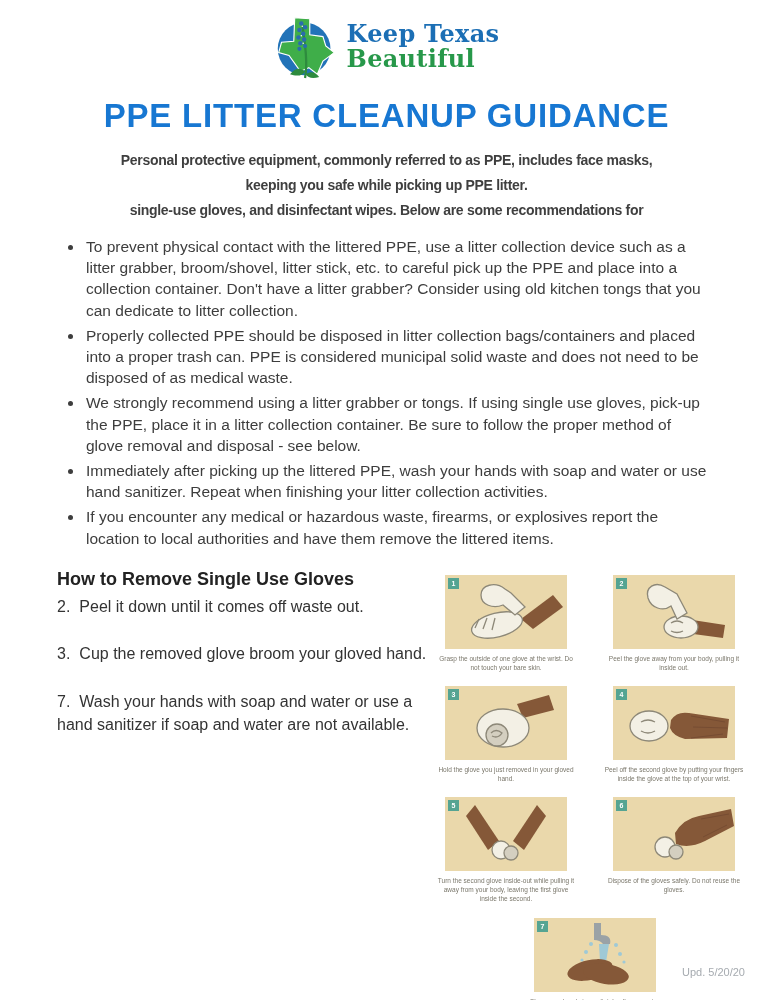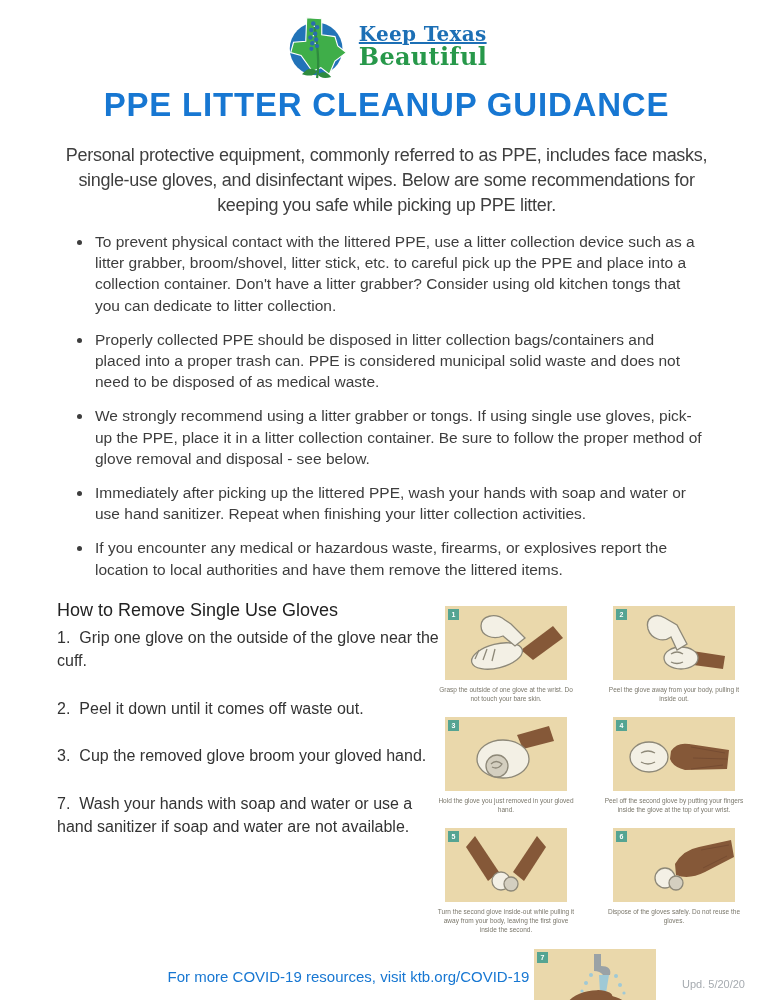--- a/index.html
+++ b/index.html
@@ -10,53 +10,53 @@
     --skin-brown:#855838; --glove-white:#f3f0e5; --water-blue:#9fc9d6;
   }
   *{margin:0;padding:0;box-sizing:border-box;}
   html,body{background:#fff;}
   .page{position:relative;width:773px;height:1000px;margin:0 auto;background:#fff;
         font-family:"Liberation Sans",sans-serif;color:var(--body-text);overflow:hidden;}
   
   .logo{display:flex;justify-content:center;align-items:center;gap:9px;padding-top:12px;}
   .logo-icon{width:64px;height:68px;flex:0 0 auto;}
   .logo-text{font-family:"DejaVu Serif",serif;font-weight:bold;line-height:1;}
-  .logo-line1{font-size:20px;color:var(--logo-text-blue);letter-spacing:.3px;text-decoration:underline;}
+  .logo-line1{font-size:24px;color:var(--logo-text-blue);letter-spacing:.3px;}
   .logo-line2{font-size:24px;color:var(--logo-text-green);margin-top:1px;letter-spacing:.3px;}
   
-  .title{margin-top:6px;text-align:center;font-size:33px;font-weight:900;
+  .title{margin-top:17px;text-align:center;font-size:33px;font-weight:900;
          letter-spacing:.8px;color:var(--title-blue);}
-  .subtitle{margin-top:19px;text-align:center;font-size:18px;line-height:25px;
-            letter-spacing:-.3px;color:#3f3f3f;}
+  .subtitle{margin-top:13px;text-align:center;font-size:14px;line-height:25px;
+            letter-spacing:-.3px;color:#3f3f3f;font-weight:bold;}
   
   .bullets{margin:13px 58px 0 80px;list-style:disc;font-size:15.5px;line-height:21.2px;}
-  .bullets li{padding-left:2px;margin:13px;}
+  .bullets li{padding-left:2px;margin:4px;}
   
   .columns{display:flex;margin-top:20px;padding-left:57px;}
   .left-col{width:388px;}
-  .left-col h2{font-size:18px;font-weight:normal;color:var(--heading-text);margin-bottom:5px;}
+  .left-col h2{font-size:18px;font-weight:bold;color:var(--heading-text);margin-bottom:5px;}
   .step{font-size:16px;line-height:23.5px;margin-bottom:24px;color:#333;}
   .step-num{margin-right:9px;}
   
   .right-col{margin-left:0;padding-top:6px;width:300px;}
   .panel-row{display:flex;gap:46px;margin-bottom:14px;}
   .panel-row.center{justify-content:center;}
   .panel{width:122px;}
   .panel-img{position:relative;width:122px;height:74px;background:var(--panel-bg);}
   .panel-img svg{width:100%;height:100%;display:block;}
   .badge{position:absolute;top:3px;left:3px;width:11px;height:11px;background:var(--badge-teal);
          color:#fff;font-size:7px;font-weight:bold;display:flex;align-items:center;
          justify-content:center;line-height:1;}
   .panel figcaption{width:140px;margin:5px 0 0 -9px;text-align:center;font-size:6.5px;
                     line-height:1.4;color:var(--caption-gray);}
   
   .footer{position:absolute;left:0;right:0;bottom:8px;height:24px;}
   .footer-link{text-align:center;padding-right:76px;font-size:15px;color:var(--footer-blue);
                cursor:pointer;}
-  .updated{position:absolute;right:28px;bottom:2px;font-size:11px;color:var(--updated-gray);}
+  .updated{position:absolute;right:28px;bottom:14px;font-size:11px;color:var(--updated-gray);}
   .ill-stroke{stroke:#8d8878;stroke-width:1.3;}
 </style>
 </head>
 <body>
 
 <div class="page">
 
   <header class="logo">
     <svg class="logo-icon" viewBox="0 0 68 72">
       <circle cx="32" cy="39" r="28" fill="var(--logo-blue)"></circle>
@@ -84,37 +84,36 @@
     <div class="logo-text">
       <div class="logo-line1">Keep Texas</div>
       <div class="logo-line2">Beautiful</div>
     </div>
   </header>
 
   <h1 class="title">PPE LITTER CLEANUP GUIDANCE</h1>
 
   <div class="subtitle">
     <div>Personal protective equipment, commonly referred to as PPE, includes face masks,</div>
+    <div>keeping you safe while picking up PPE litter.</div>
     <div>single-use gloves, and disinfectant wipes. Below are some recommendations for</div>
-    <div>keeping you safe while picking up PPE litter.</div>
   </div>
 
   <ul class="bullets">
     <li>To prevent physical contact with the littered PPE, use a litter collection device such as a litter grabber, broom/shovel, litter stick, etc. to careful pick up the PPE and place into a collection container. Don't have a litter grabber? Consider using old kitchen tongs that you can dedicate to litter collection.</li>
     <li>Properly collected PPE should be disposed in litter collection bags/containers and placed into a proper trash can. PPE is considered municipal solid waste and does not need to be disposed of as medical waste.</li>
     <li>We strongly recommend using a litter grabber or tongs. If using single use gloves, pick-up the PPE, place it in a litter collection container. Be sure to follow the proper method of glove removal and disposal - see below.</li>
     <li>Immediately after picking up the littered PPE, wash your hands with soap and water or use hand sanitizer. Repeat when finishing your litter collection activities.</li>
     <li>If you encounter any medical or hazardous waste, firearms, or explosives report the location to local authorities and have them remove the littered items.</li>
   </ul>
 
   <div class="columns">
 
     <div class="left-col">
       <h2>How to Remove Single Use Gloves</h2>
-      <p class="step"><span class="step-num">1.</span><span>Grip one glove on the outside of the glove near the cuff.</span></p>
       <p class="step"><span class="step-num">2.</span><span>Peel it down until it comes off waste out.</span></p>
       <p class="step"><span class="step-num">3.</span><span>Cup the removed glove broom your gloved hand.</span></p>
       <p class="step"><span class="step-num">7.</span><span>Wash your hands with soap and water or use a hand sanitizer if soap and water are not available.</span></p>
     </div>
 
     <div class="right-col">
 
       <div class="panel-row">
         <figure class="panel">
           <div class="panel-img">
@@ -216,17 +215,16 @@
             </svg>
           </div>
           <figcaption>Clean your hands immediately after removing gloves.</figcaption>
         </figure>
       </div>
 
     </div>
   </div>
 
   <footer class="footer">
-    <div class="footer-link">For more COVID-19 resources, visit ktb.org/COVID-19</div>
     <div class="updated">Upd. 5/20/20</div>
   </footer>
 
 </div>
 
 </body></html>

